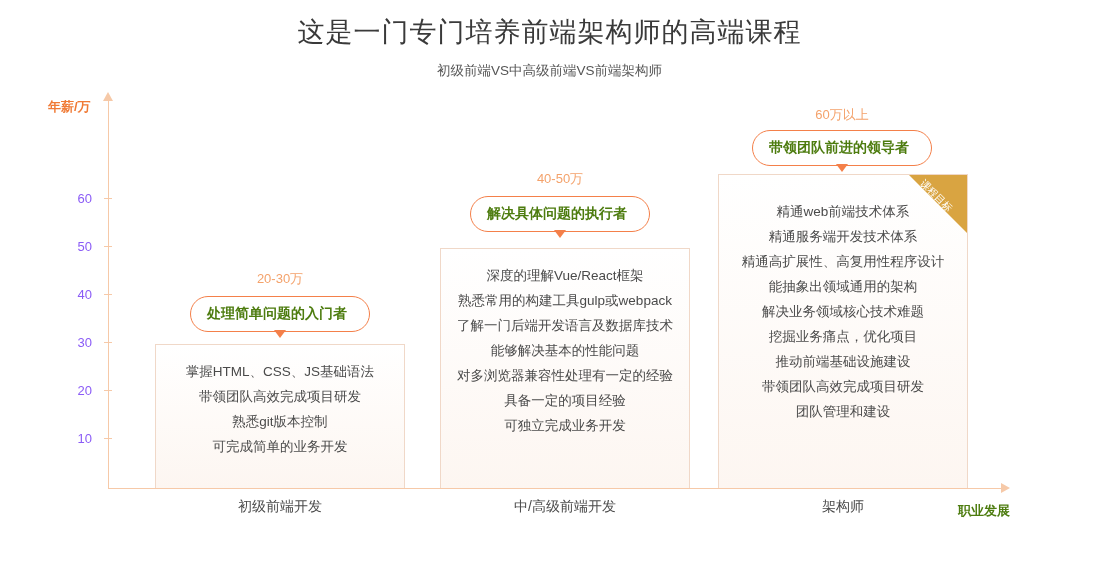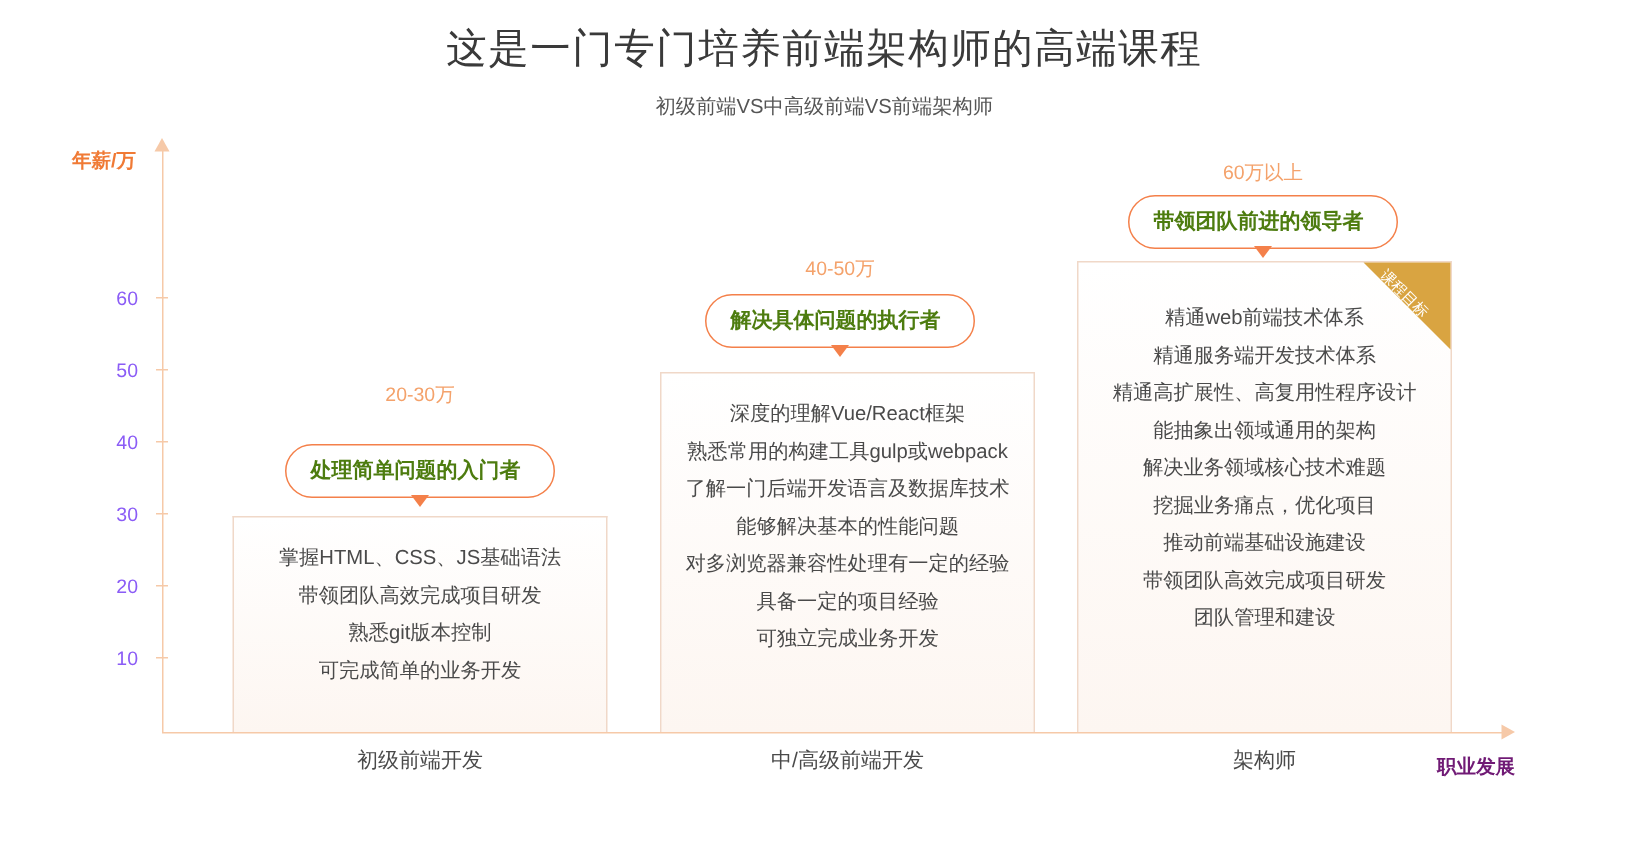--- a/index.html
+++ b/index.html
@@ -104,21 +104,21 @@
     border-top: 5px solid transparent;
     border-bottom: 5px solid transparent;
     border-left: 9px solid #f6c9a8;
   }
   .x-axis-label {
     position: absolute;
     left: 958px;
     top: 424px;
     font-size: 13px;
     font-weight: bold;
-    color: #701a75;
+    color: #4d7c0f;
     white-space: nowrap;
   }
   .x-cat {
     position: absolute;
     top: 420px;
     font-size: 14px;
     color: #4a4a4a;
     text-align: center;
     white-space: nowrap;
   }
@@ -219,21 +219,21 @@
   <div class="y-tick-mark" style="top:264px;"></div>
   <div class="y-tick" style="top:305px;">20</div>
   <div class="y-tick-mark" style="top:312px;"></div>
   <div class="y-tick" style="top:353px;">10</div>
   <div class="y-tick-mark" style="top:360px;"></div>
 
   <div class="x-axis-line"></div>
   <div class="x-arrow"></div>
   <div class="x-axis-label">职业发展</div>
 
-  <div class="salary" style="left:190px; top:176px; width:180px;">20-30万</div>
+  <div class="salary" style="left:190px; top:192px; width:180px;">20-30万</div>
   <div class="pill" style="left:190px; top:218px; width:180px;">处理简单问题的入门者</div>
   <div class="pill-arrow" style="left:274px; top:252px;"></div>
 
   <div class="col" style="left:155px; top:266px; width:250px; height:144px;">
     <div class="col-inner">
       <div class="col-line">掌握HTML、CSS、JS基础语法</div>
       <div class="col-line">带领团队高效完成项目研发</div>
       <div class="col-line">熟悉git版本控制</div>
       <div class="col-line">可完成简单的业务开发</div>
     </div>

